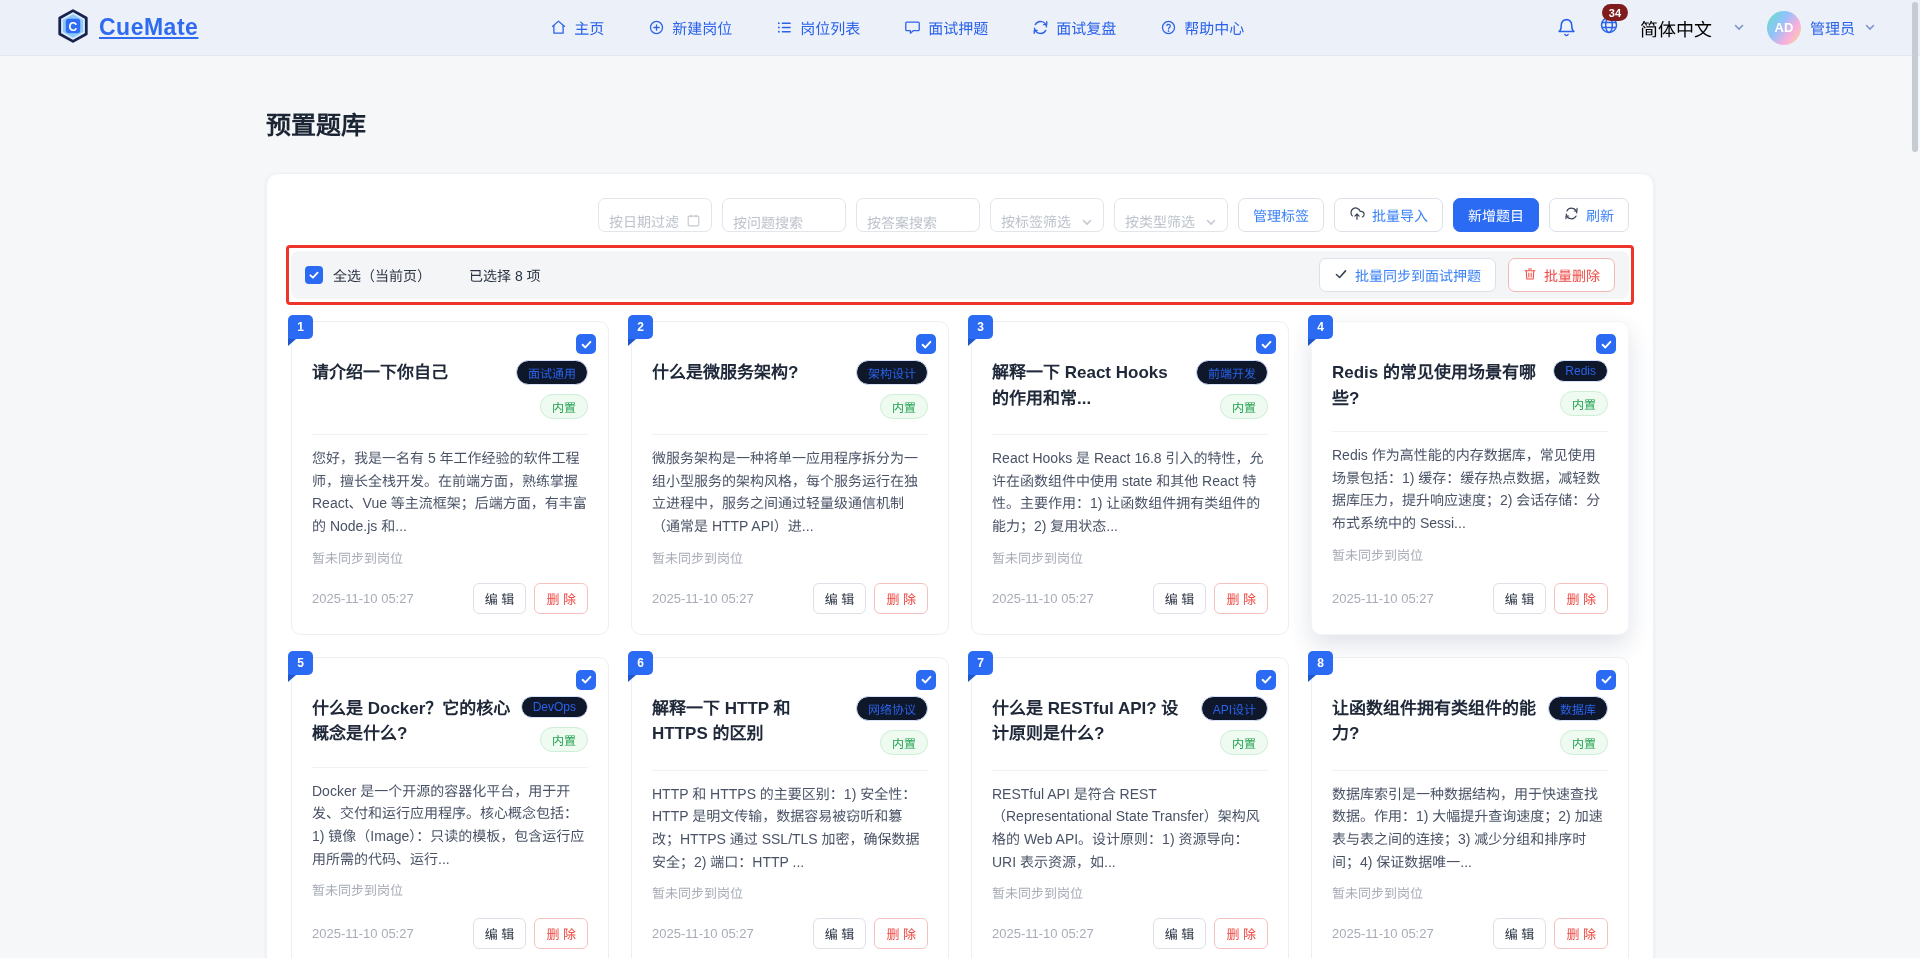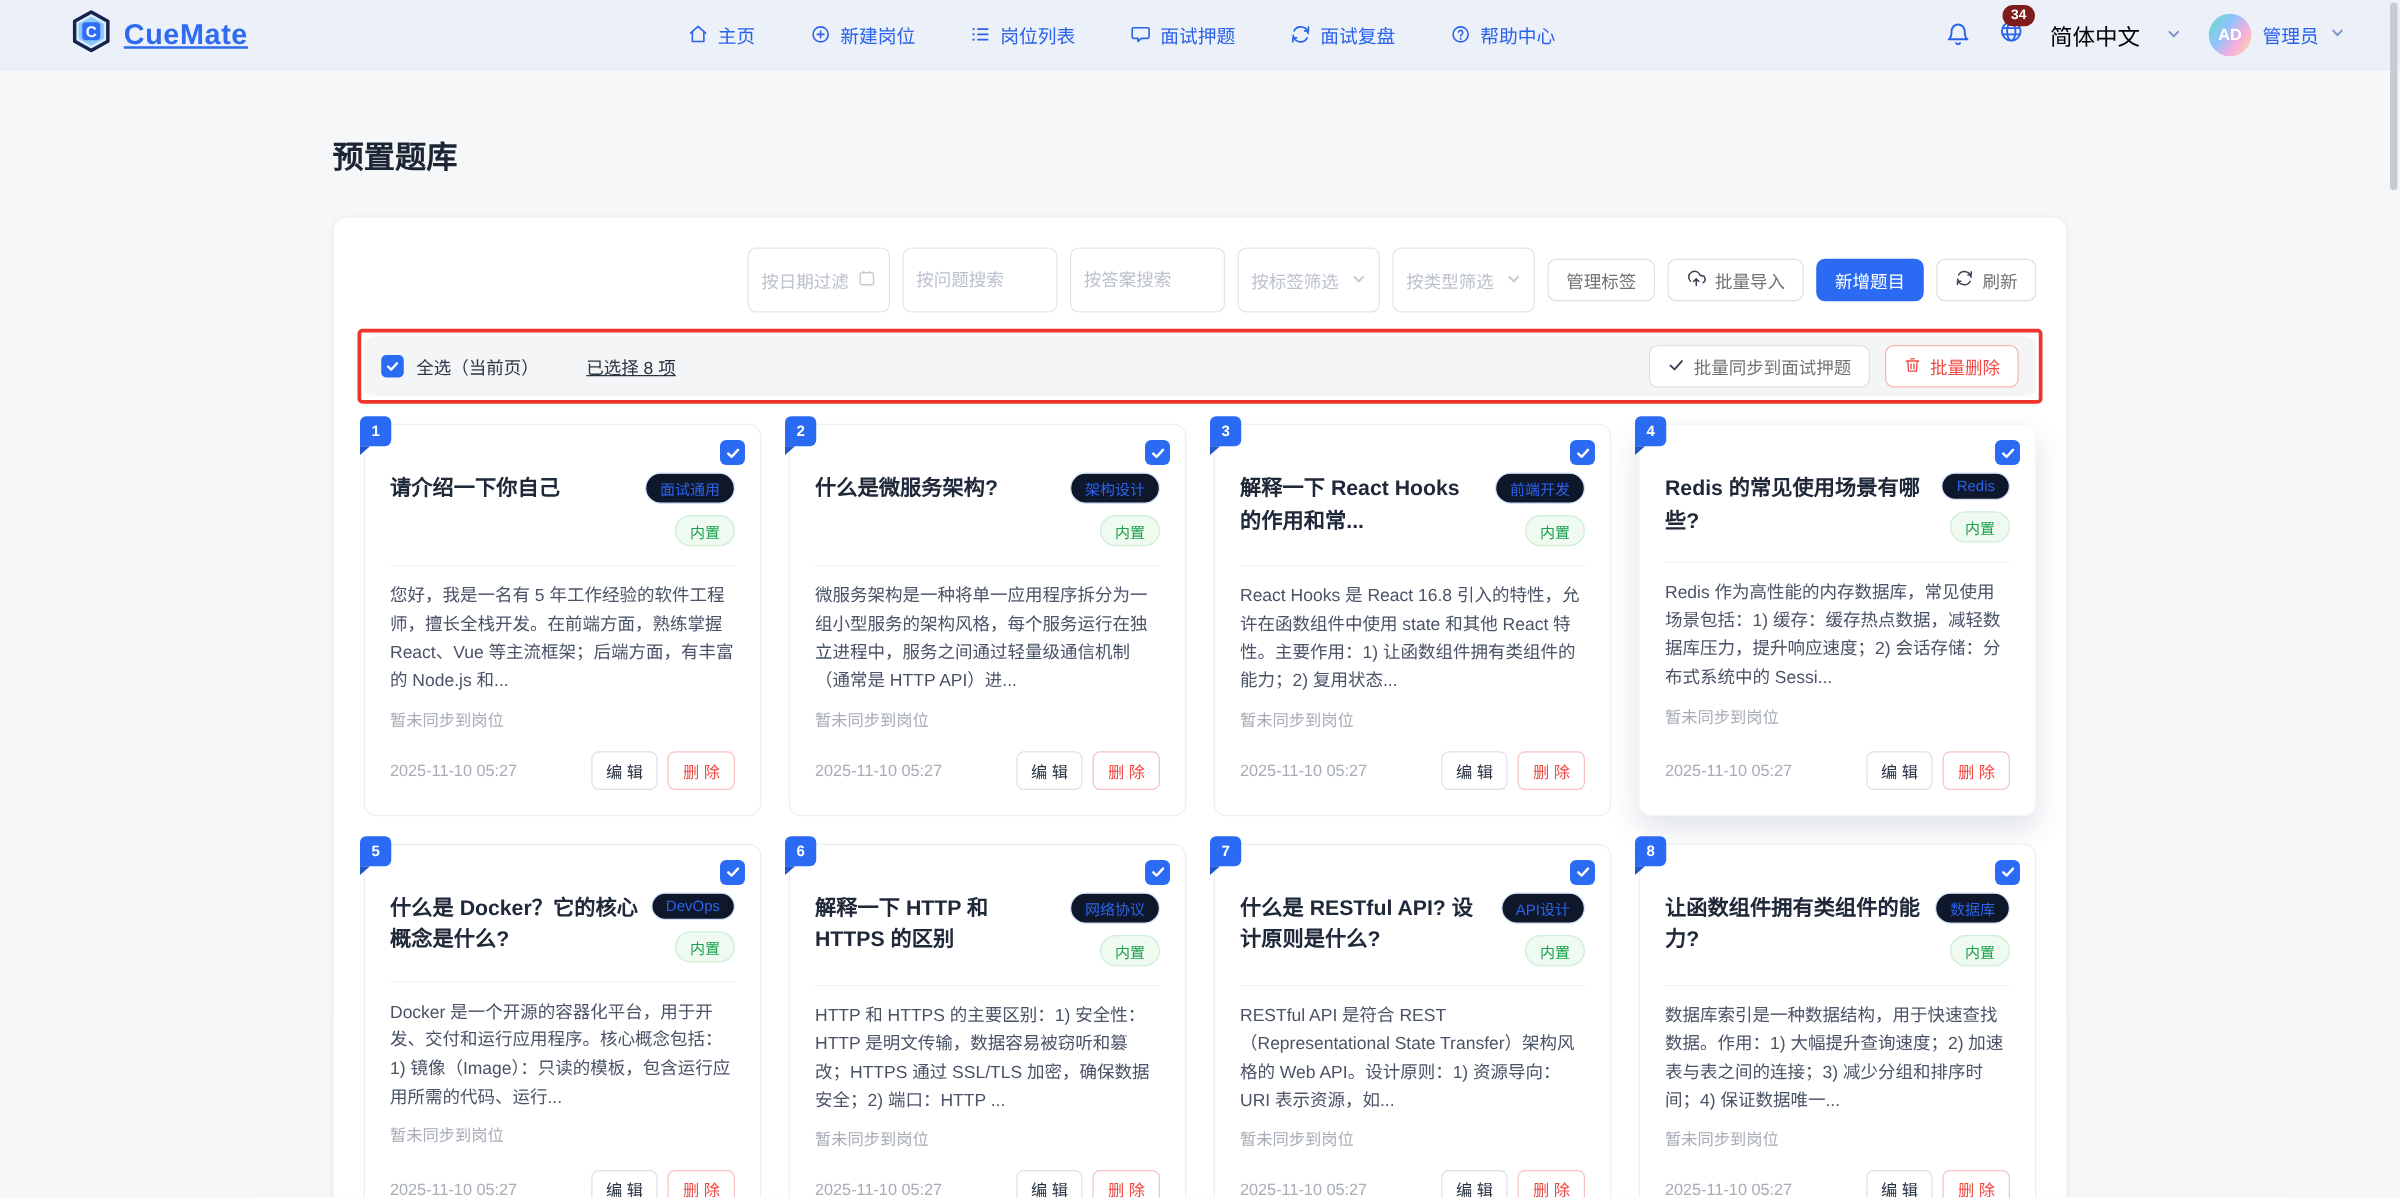--- a/index.html
+++ b/index.html
@@ -37,44 +37,44 @@
   
   .container { width:1388px; margin:0 auto; }
   .page-title { font-size:25px; font-weight:bold; color:#1b2534; margin:49px 0 32px; }
   .panel {
     background:#fff; border-radius:12px; border:1px solid #eef0f3;
     box-shadow:0 1px 4px rgba(25,40,70,.05); padding:24px 24px 26px;
   }
   
   .toolbar { display:flex; justify-content:flex-end; align-items:center; gap:10px; }
   .field {
-    height:52px; border:1px solid #e2e5ea; border-radius:7px; background:#fff;
-    display:flex; align-items:center; justify-content:space-between; gap:6px;
+    height:34px; border:1px solid #e2e5ea; border-radius:7px; background:#fff;
+    display:flex; align-items:flex-end; justify-content:space-between; gap:6px;
     padding:0 10px; color:#bcc2cc; font-size:14px; cursor:pointer; white-space:nowrap;
   }
   .field input { border:none; outline:none; width:100%; font-size:14px; font-family:inherit; color:#27303f; background:transparent; }
   .field input::placeholder { color:#bcc2cc; }
   .w-date { width:114px; } .w-search { width:124px; } .w-select { width:114px; }
   .btn {
     height:34px; border:1px solid #dde1e7; border-radius:7px; background:#fff;
-    color:#737373; font-size:14px; font-family:inherit; padding:0 14px; cursor:pointer;
+    color:#3b82f6; font-size:14px; font-family:inherit; padding:0 14px; cursor:pointer;
     display:flex; align-items:center; gap:7px; white-space:nowrap;
   }
   .btn-primary { background:#2b6bf3; border-color:#2b6bf3; color:#fff; }
   
   .selection-bar {
     margin:19px 0 22px; background:#f4f5f7; border-radius:8px; height:48px;
     display:flex; align-items:center; justify-content:space-between; padding:0 14px;
     position:relative;
   }
   .selection-annotation {
     position:absolute; inset:-6px -5px; border:3px solid #ee352c; border-radius:4px; pointer-events:none;
   }
   .sel-left { display:flex; align-items:center; gap:10px; font-size:14px; color:#2a3342; }
-  .sel-count { margin-left:28px;text-decoration:underline; }
+  .sel-count { margin-left:28px; }
   .sel-right { display:flex; align-items:center; gap:12px; }
   .btn-danger-outline { border-color:#f3b7b4; color:#ef4a43; }
   .checkbox {
     width:18px; height:18px; border-radius:4px; background:#2b6bf3; cursor:pointer;
     display:flex; align-items:center; justify-content:center; flex:none;
   }
   
   .cards-grid { display:grid; grid-template-columns:repeat(4,1fr); gap:22px; }
   .card {
     position:relative; background:#fff; border:1px solid #eceef2; border-radius:10px;

